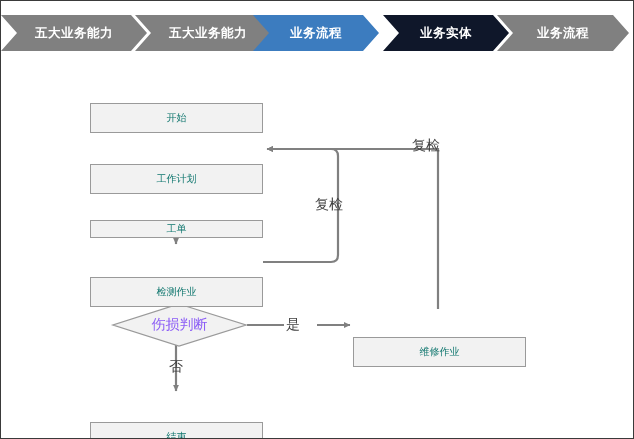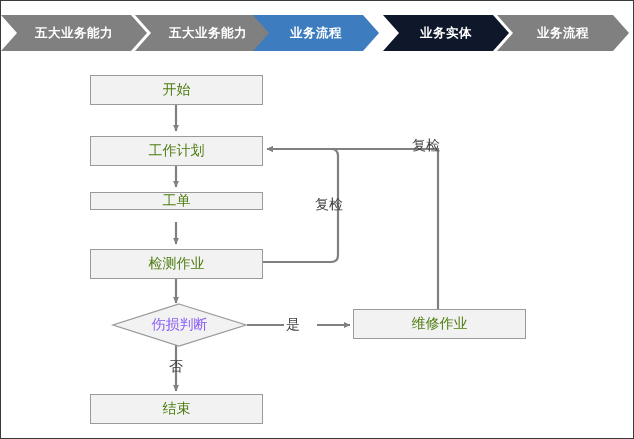--- a/index.html
+++ b/index.html
@@ -56,23 +56,24 @@
     height: 439px;
   }
   .node {
     position: absolute;
     box-sizing: border-box;
     background: #f2f2f2;
     border: 1px solid #9a9a9a;
     display: flex;
     align-items: center;
     justify-content: center;
-    color: #4d7c0f;
-    font-size: 14px;
+    color: #0f766e;
+    font-size: 10px;
     white-space: nowrap;
+    margin-top: 28px;
   }
   .diamond-wrap {
     position: absolute;
   }
   .diamond-label {
     position: absolute;
     left: 0;
     top: 0;
     width: 100%;
     height: 100%;

